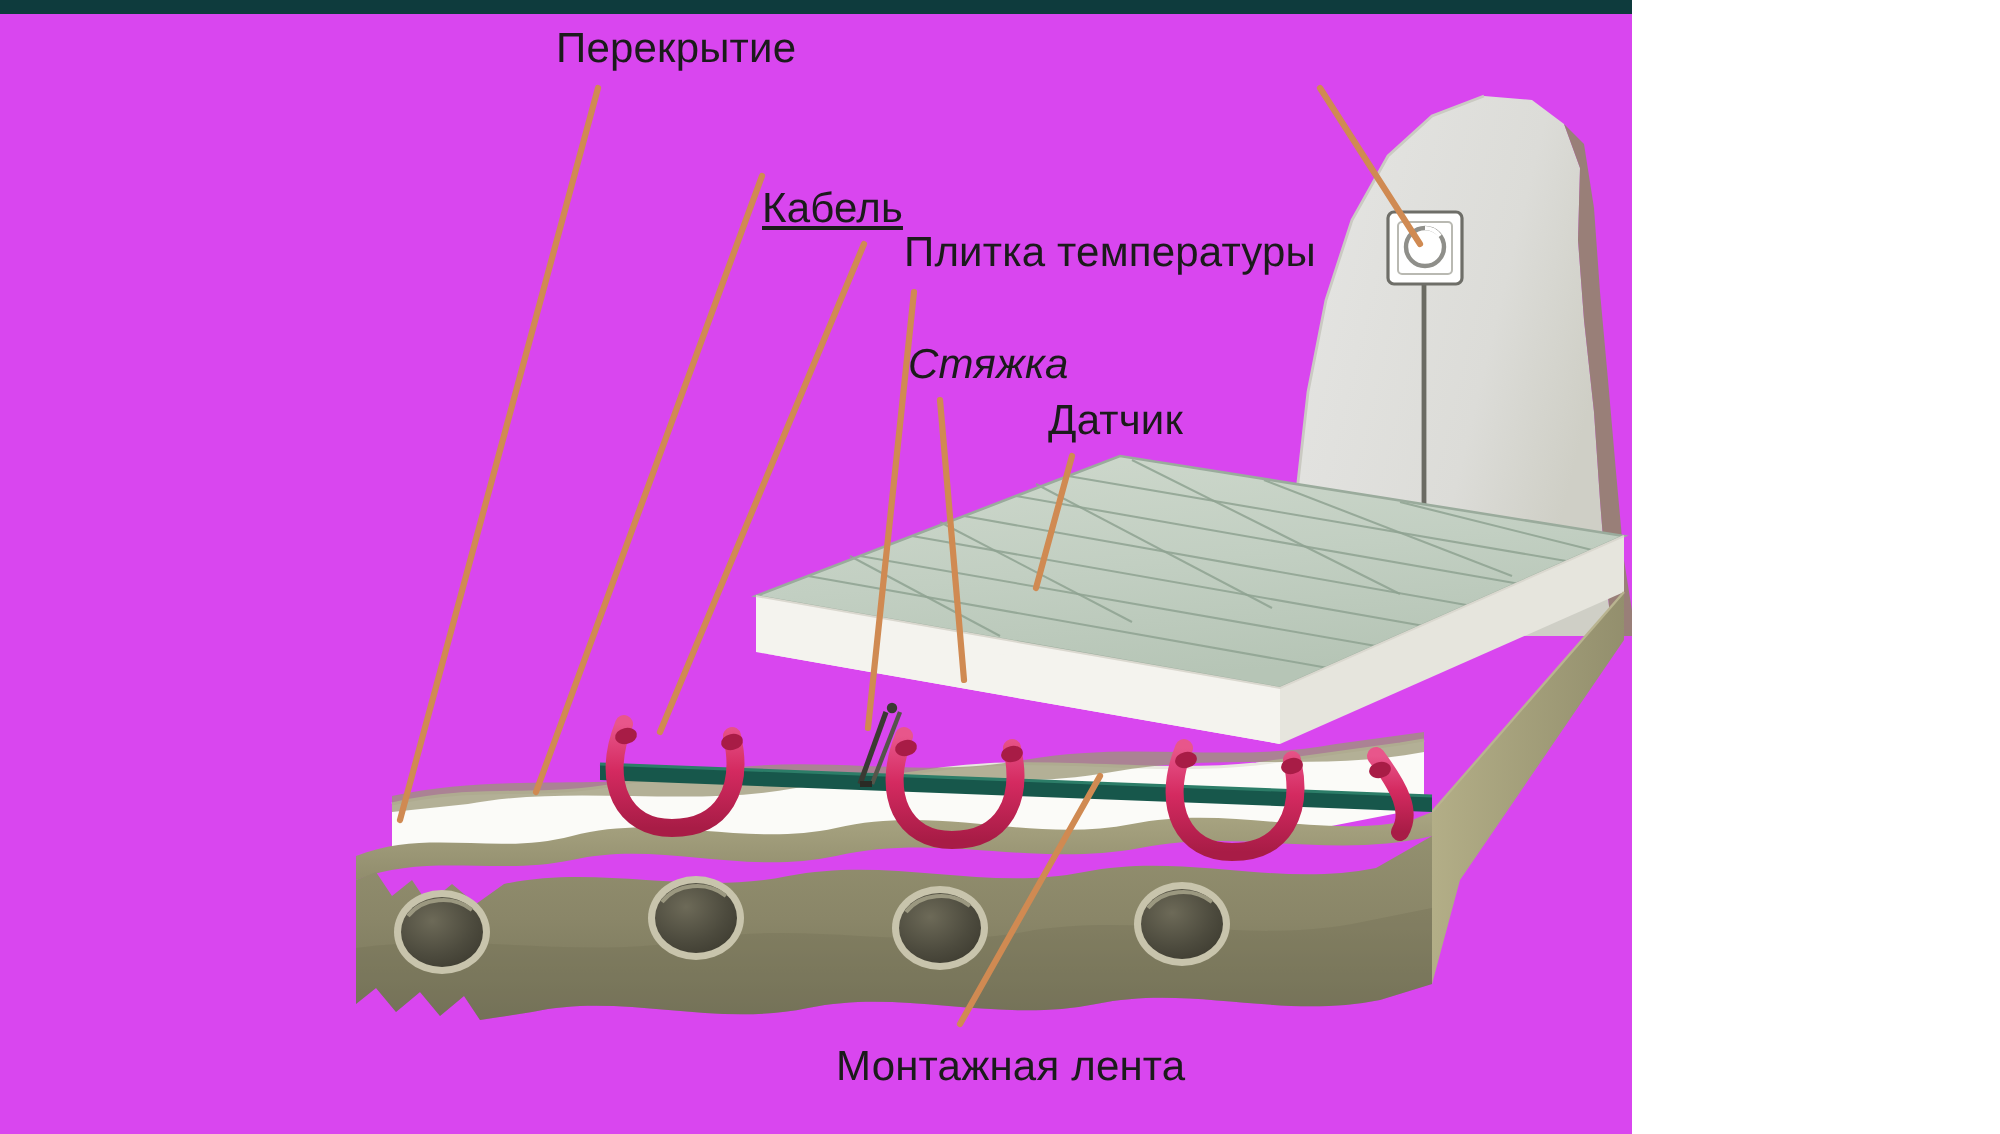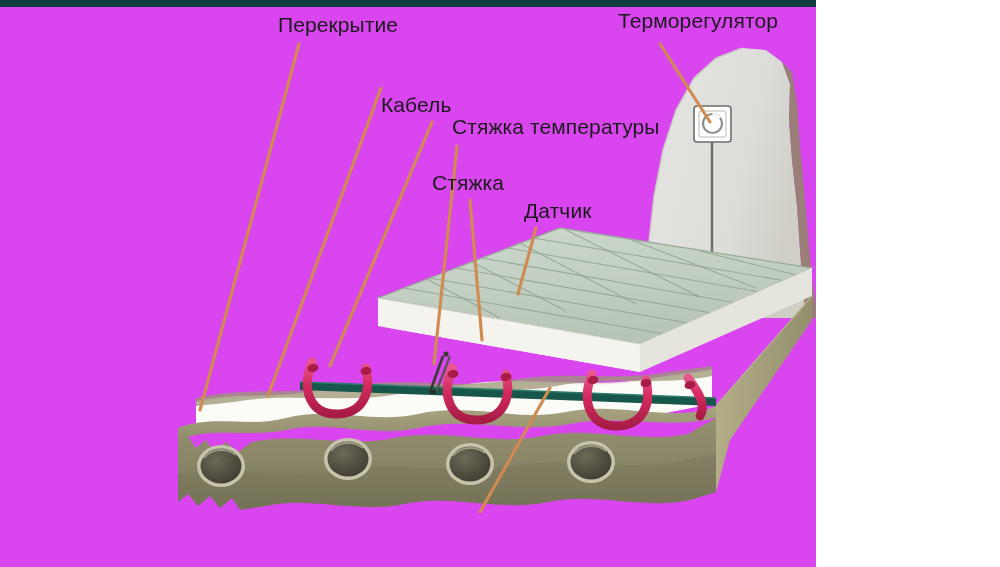--- a/index.html
+++ b/index.html
@@ -229,19 +229,19 @@
       <line x1="432" y1="122" x2="330" y2="366"></line>
       <line x1="457" y1="146" x2="434" y2="364"></line>
       <line x1="470" y1="200" x2="482" y2="340"></line>
       <line x1="536" y1="228" x2="518" y2="294"></line>
       <line x1="660" y1="44" x2="710" y2="122"></line>
       <line x1="480" y1="512" x2="550" y2="388"></line>
     </g>
   </svg>
 
   <div class="lbl" style="left:278px; top:14px;">Перекрытие</div>
-  <div class="lbl" style="left:381px; top:94px;">Кабель</div>
-  <div class="lbl" style="left:452px; top:116px;">Стяжка температуры</div>
-  <div class="lbl" style="left:432px; top:172px;">Стяжка</div>
+  <div class="lbl" style="left:381px; top:94px;text-decoration:underline;">Кабель</div>
+  <div class="lbl" style="left:452px; top:116px;">Плитка температуры</div>
+  <div class="lbl" style="left:454px; top:172px;font-style:italic;">Стяжка</div>
   <div class="lbl" style="left:524px; top:200px;">Датчик</div>
-  <div class="lbl" style="left:618px; top:10px;">Терморегулятор</div>
+  <div class="lbl" style="left:418px; top:523px;">Монтажная лента</div>
 
 </div>
 
 </body></html>

